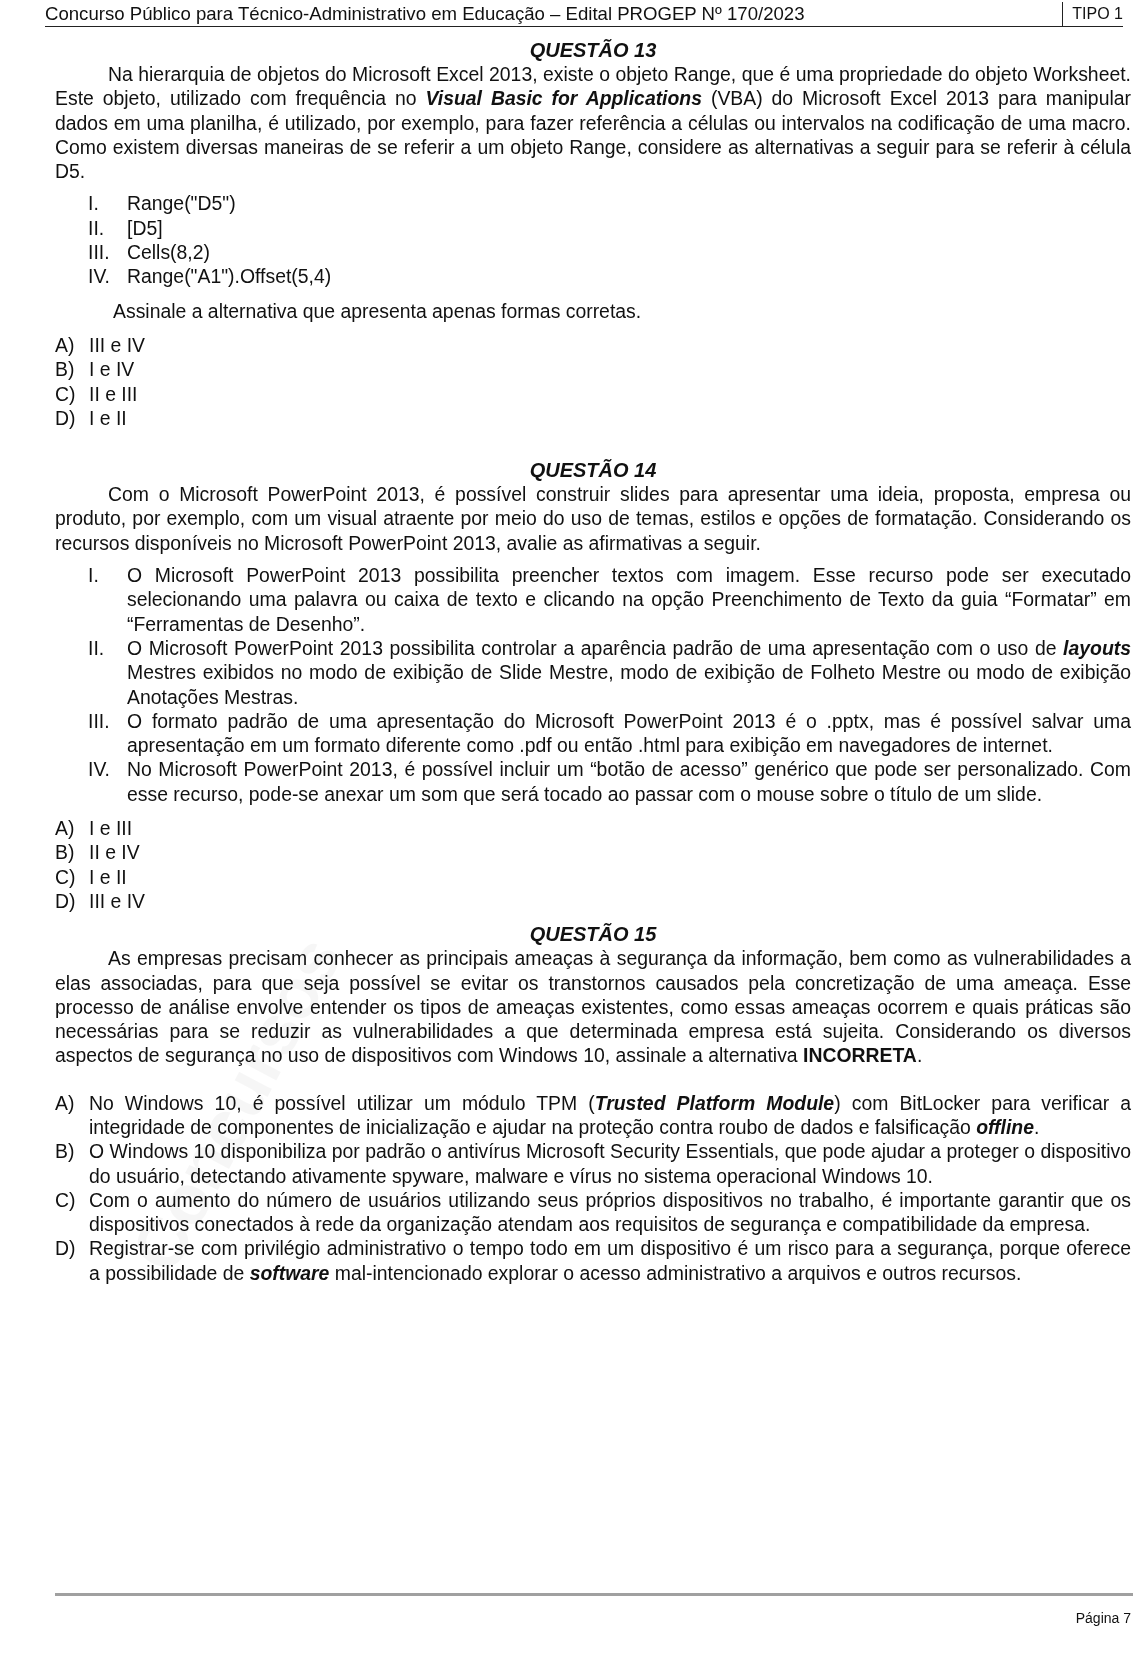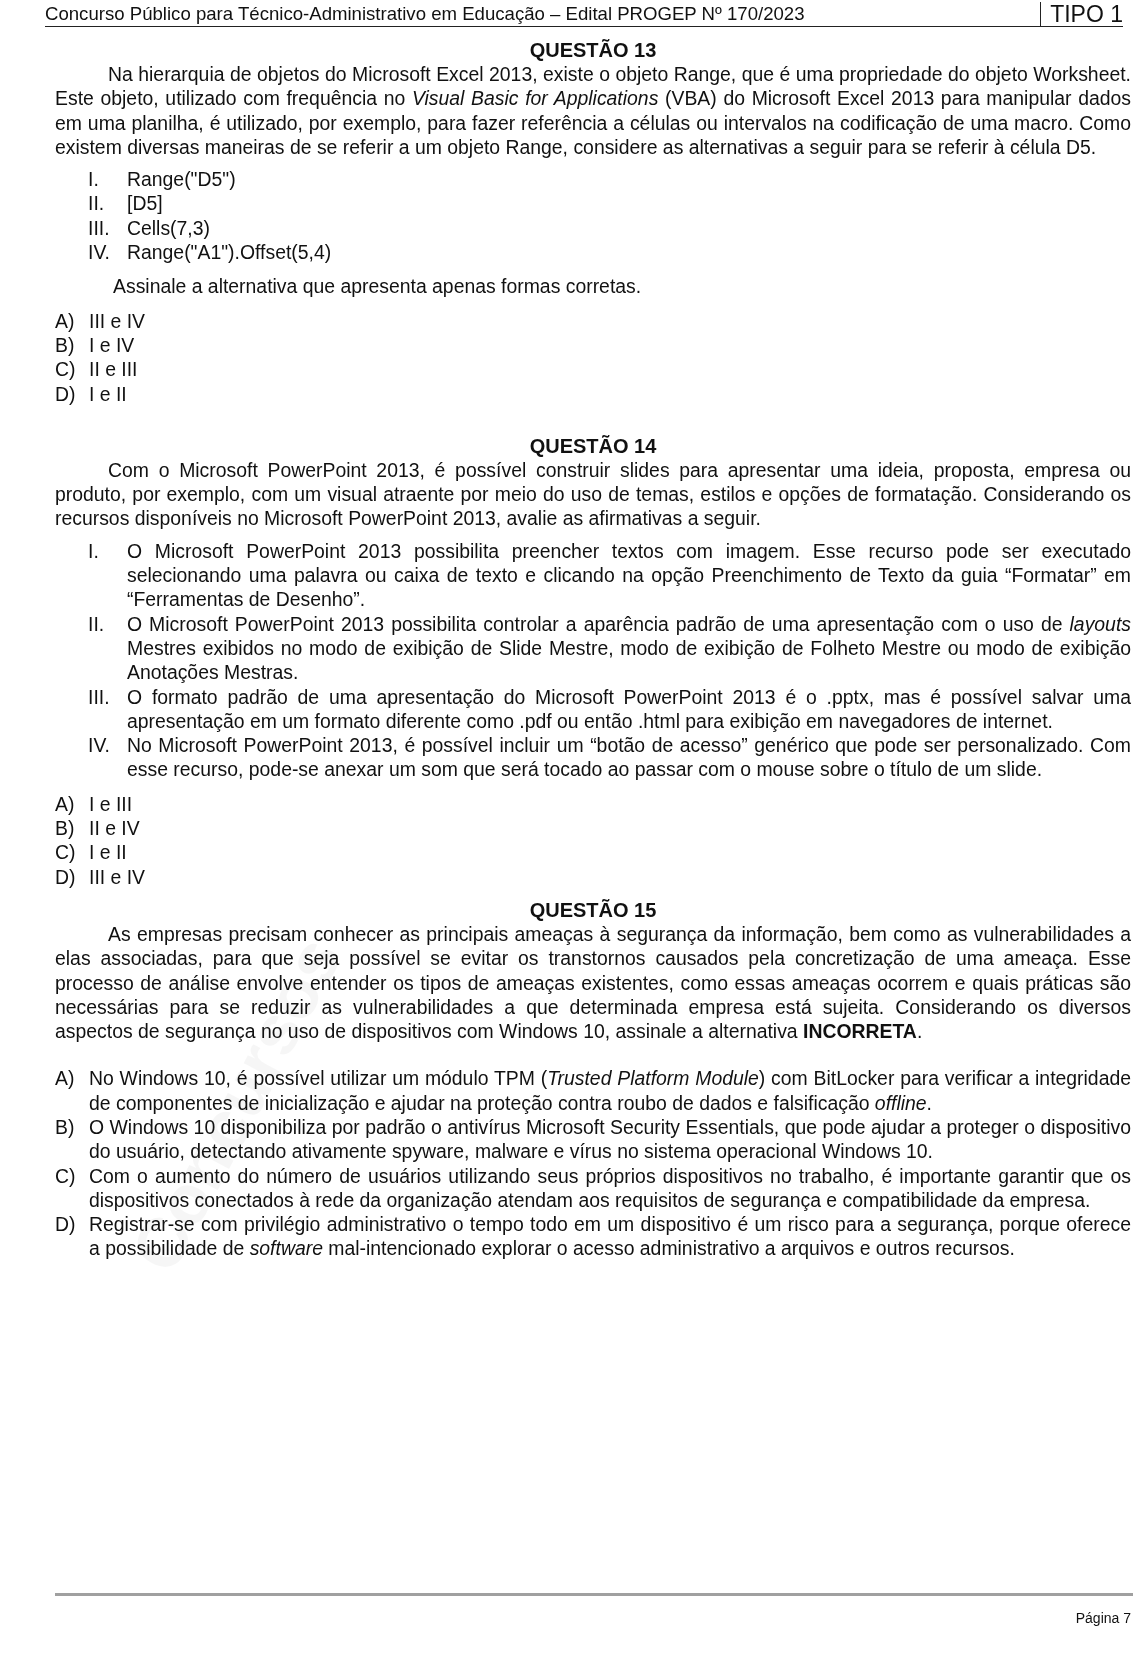--- a/index.html
+++ b/index.html
@@ -1,58 +1,58 @@
 <!DOCTYPE html>
 <html><head>
 <meta charset="utf-8">
 <style>
   html, body { margin:0; padding:0; background:#fff; }
   body { width:1137px; height:1654px; position:relative; overflow:hidden;
          font-family:"Liberation Sans", sans-serif; color:#111; font-size:19.4px; line-height:24.3px; }
   .header { position:absolute; left:45px; top:2px; width:1078px; height:24px; border-bottom:1.5px solid #222; }
   .header .title { position:absolute; left:0; top:0; font-size:18.6px; }
-  .header .tipo { position:absolute; right:0; top:0; border-left:1.5px solid #222; padding-left:9px; font-size:23px; height:24px; }
+  .header .tipo { position:absolute; right:0; top:0; border-left:1.5px solid #222; padding-left:9px; font-size:16px; height:24px; }
   .content { position:absolute; left:55px; top:38px; width:1076px; }
-  .qtitle { text-align:center; font-weight:bold; font-size:20px; line-height:24px; margin:0; }
+  .qtitle { text-align:center; font-weight:bold; font-size:20px; line-height:24px; margin:0;font-style:italic; }
   p.par { margin:0; text-align:justify; text-indent:53px; }
   ol.roman { list-style:none; margin:8px 0 0 0; padding:0; }
   ol.roman li { position:relative; padding-left:72px; text-align:justify; }
   ol.roman li .num { position:absolute; left:33px; top:0; }
   .assinale { margin:10px 0 0 0; padding-left:58px; }
   ol.opts { list-style:none; margin:10px 0 0 0; padding:0; }
   ol.opts li { position:relative; padding-left:34px; text-align:justify; }
   ol.opts li .lt { position:absolute; left:0; top:0; }
   .q14 { margin-top:28px; }
   .q15 { margin-top:9px; }
   .gap15 { margin-top:23px !important; }
   .footer-line { position:absolute; left:55px; top:1593px; width:1078px; height:3px; background:#a0a0a0; }
   .page-num { position:absolute; right:6px; top:1606px; font-size:14px; }
   .watermark { position:absolute; left:140px; top:1260px; font-size:70px; color:rgba(0,0,0,0.035);
                transform:rotate(-62deg); transform-origin:left top; white-space:nowrap; font-weight:bold; pointer-events:none; }
-  i { font-style:italic; }
+  i { font-style:italic;font-weight:bold; }
 </style>
 </head>
 <body>
 
 <div class="watermark">Concursos</div>
 
 <div class="header">
   <span class="title">Concurso Público para Técnico-Administrativo em Educação – Edital PROGEP Nº 170/2023</span>
   <span class="tipo">TIPO 1</span>
 </div>
 
 <div class="content">
 
   <section>
     <h2 class="qtitle">QUESTÃO 13</h2>
     <p class="par"><span>Na hierarquia de objetos do Microsoft Excel 2013, existe o objeto Range, que é uma propriedade do objeto Worksheet. Este objeto, utilizado com frequência no </span><i>Visual Basic for Applications</i><span> (VBA) do Microsoft Excel 2013 para manipular dados em uma planilha, é utilizado, por exemplo, para fazer referência a células ou intervalos na codificação de uma macro. Como existem diversas maneiras de se referir a um objeto Range, considere as alternativas a seguir para se referir à célula D5.</span></p>
     <ol class="roman">
       <li><span class="num">I.</span><span>Range("D5")</span></li>
       <li><span class="num">II.</span><span>[D5]</span></li>
-      <li><span class="num">III.</span><span>Cells(7,3)</span></li>
+      <li><span class="num">III.</span><span>Cells(8,2)</span></li>
       <li><span class="num">IV.</span><span>Range("A1").Offset(5,4)</span></li>
     </ol>
     <p class="assinale">Assinale a alternativa que apresenta apenas formas corretas.</p>
     <ol class="opts">
       <li><span class="lt">A)</span><span>III e IV</span></li>
       <li><span class="lt">B)</span><span>I e IV</span></li>
       <li><span class="lt">C)</span><span>II e III</span></li>
       <li><span class="lt">D)</span><span>I e II</span></li>
     </ol>
   </section>

